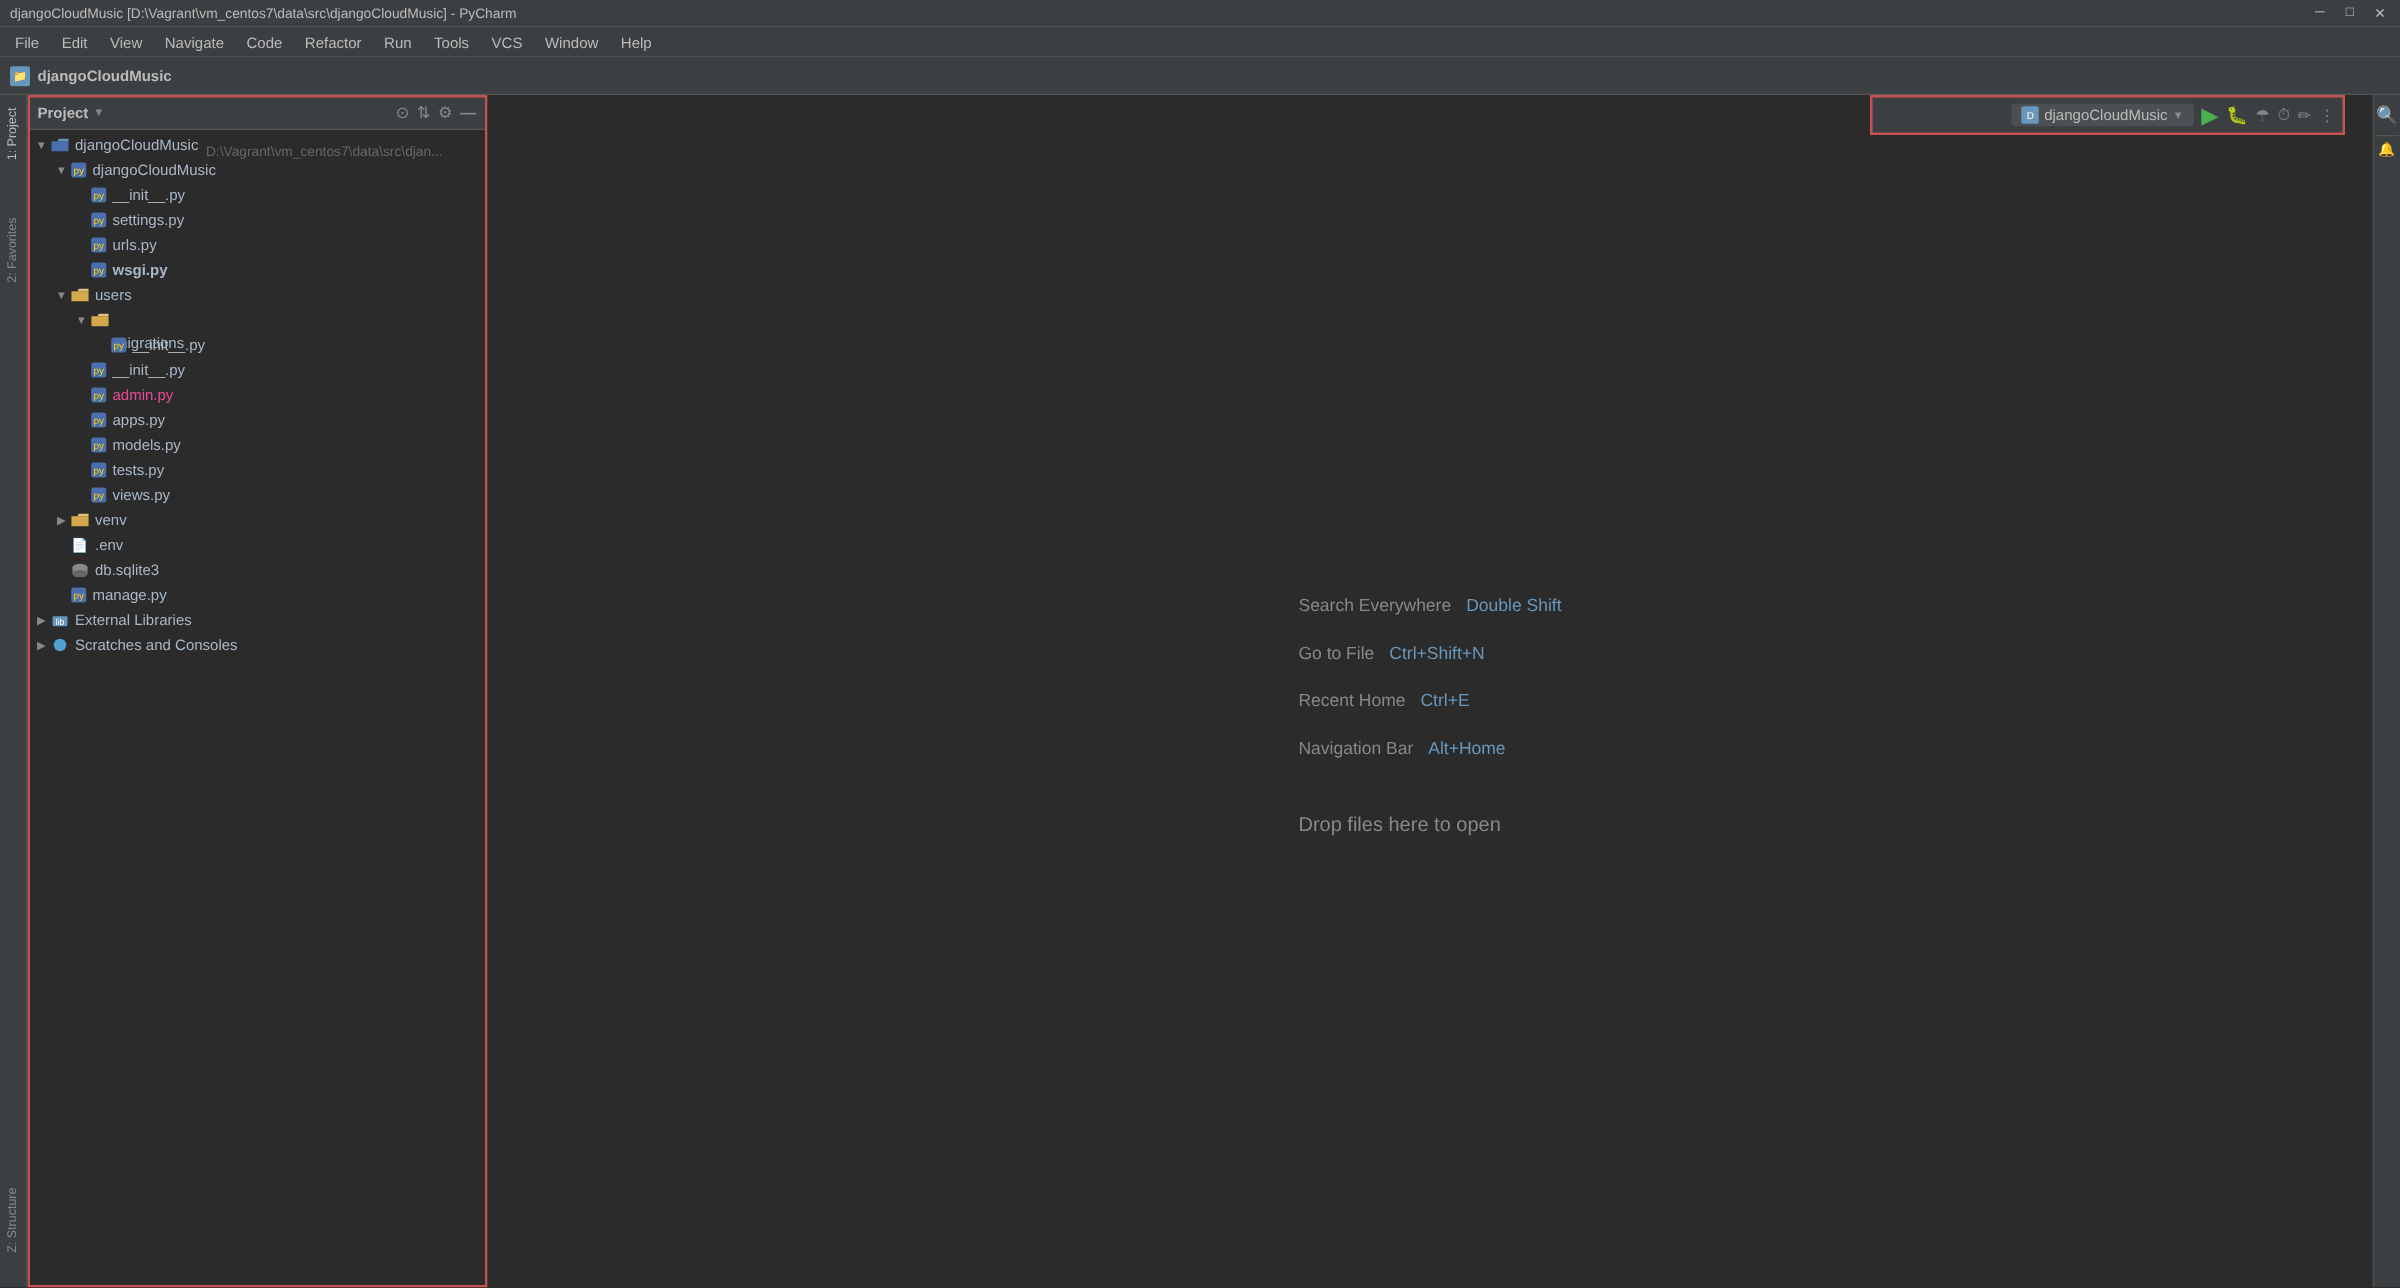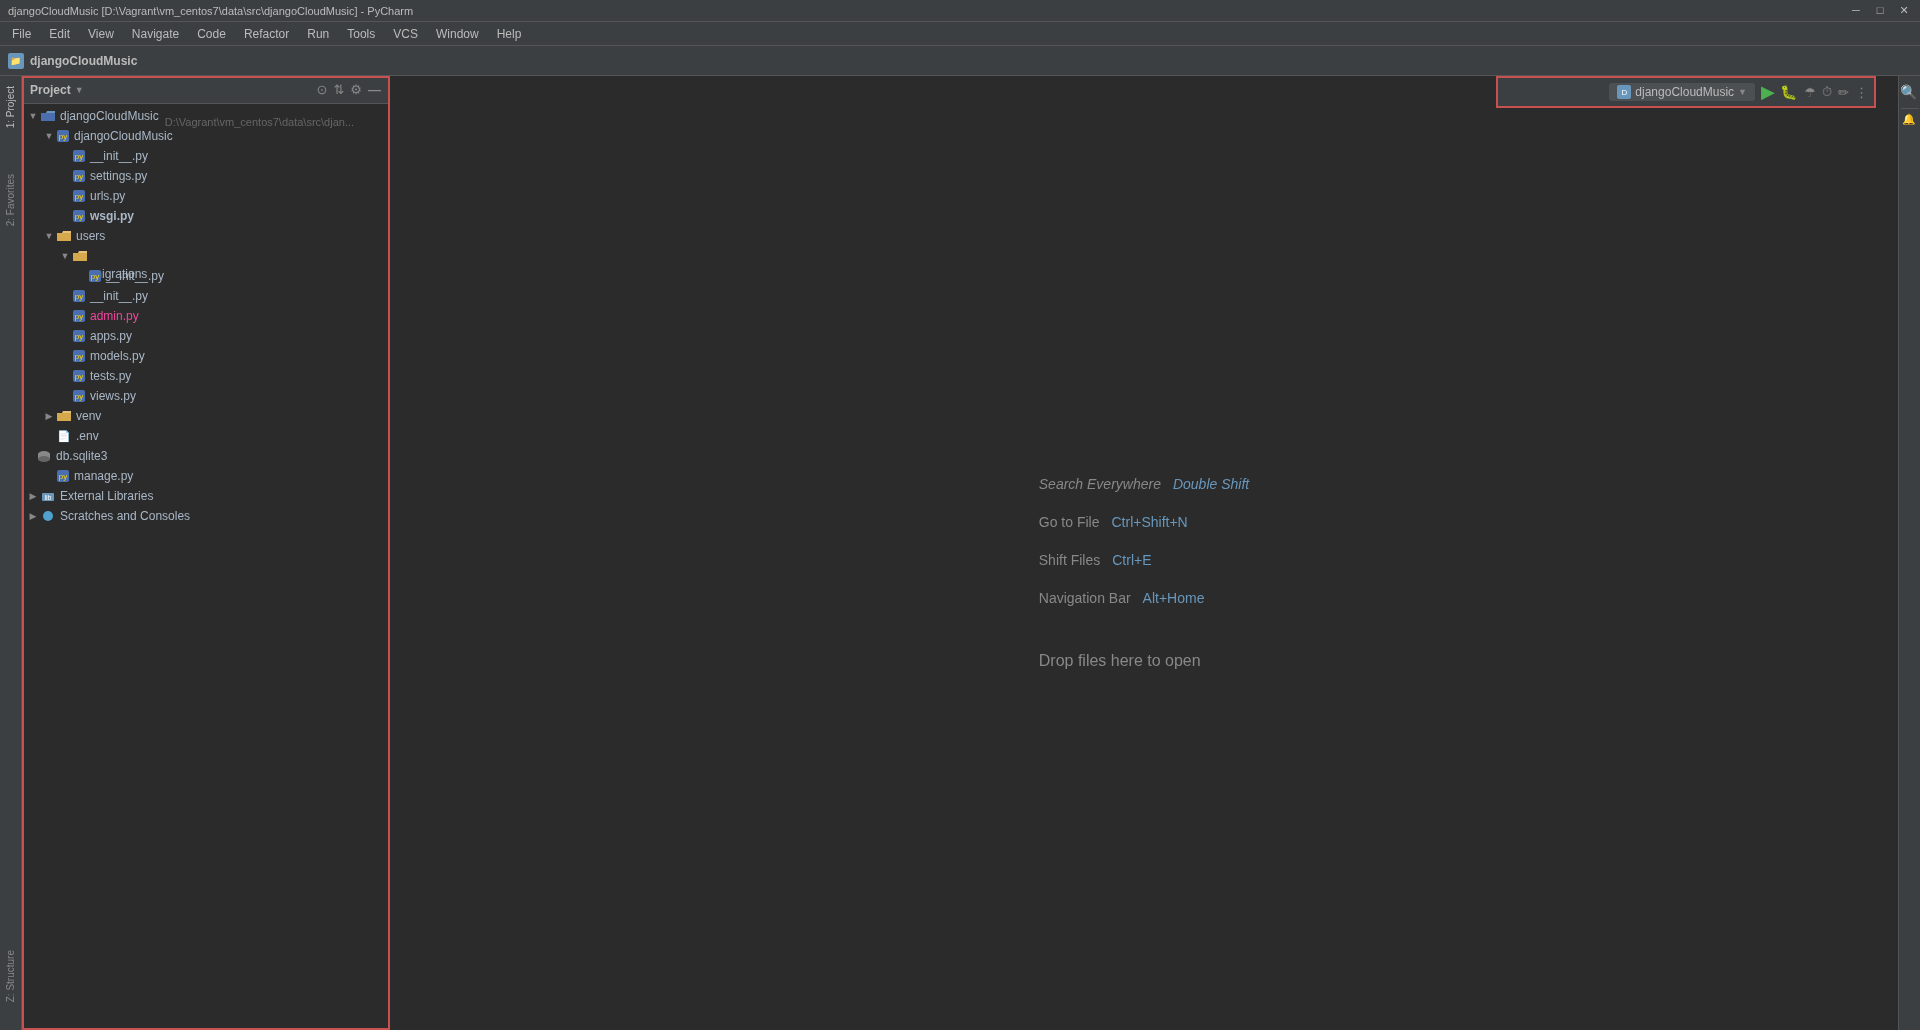--- a/index.html
+++ b/index.html
@@ -424,21 +424,21 @@
               <path d="M0,3 L5,3 L6,1 L14,1 L14,3 Z" fill="#e5c07b"></path>
             </svg>
           </span>
           <span class="item-name" style="color: rgb(169, 183, 198); font-size: 12px;">venv</span>
         </div>
         <div class="tree-item" style="padding-left: 20px;">
           <span class="arrow" style="font-size: 9px; color: rgb(136, 136, 136); width: 14px; display: inline-flex; align-items: center;"></span>
           <span class="file-icon" style="color: rgb(136, 136, 136); margin-right: 4px; font-size: 11px;">📄</span>
           <span class="item-name" style="color: rgb(169, 183, 198); font-size: 12px;">.env</span>
         </div>
-        <div class="tree-item" style="">
+        <div class="tree-item" style="padding-left: 20px;">
           <span class="arrow" style="font-size: 9px; color: rgb(136, 136, 136); width: 14px; display: inline-flex; align-items: center;"></span>
           <span class="file-icon" style="color: rgb(136, 136, 136); margin-right: 4px; font-size: 11px;">
             <svg width="14" height="12">
               <ellipse cx="7" cy="4" rx="6" ry="3" fill="#888"></ellipse>
               <rect x="1" y="4" width="12" height="5" fill="#888"></rect>
               <ellipse cx="7" cy="9" rx="6" ry="3" fill="#666"></ellipse>
             </svg>
           </span>
           <span class="item-name" style="color: rgb(169, 183, 198); font-size: 12px;">db.sqlite3</span>
         </div>
@@ -485,30 +485,30 @@
       </div>
       <span style="color: #4caf50; font-size: 18px; cursor: pointer;">▶</span>
       <span style="color: #888; font-size: 14px; cursor: pointer;">🐛</span>
       <span style="color: #888; font-size: 13px; cursor: pointer;">☂</span>
       <span style="color: #888; font-size: 13px; cursor: pointer;">⏱</span>
       <span style="color: #888; font-size: 13px; cursor: pointer;">✏</span>
       <span style="color: #888; font-size: 13px; cursor: pointer;">⋮</span>
     </div>
 
     <div id="welcome-content" style="display: flex; flex-direction: column; gap: 22px; align-items: flex-start; margin-top: 40px;">
-      <div class="welcome-row" style="display: flex; align-items: center; gap: 12px; font-size: 14px; font-style: italic;">
+      <div class="welcome-row" style="display: flex; align-items: center; gap: 12px; font-size: 14px;">
         <span class="welcome-label" style="color: #888;">Search Everywhere</span>
         <span class="welcome-shortcut" style="color: #6897bb;">Double Shift</span>
       </div>
       <div class="welcome-row" style="display: flex; align-items: center; gap: 12px; font-size: 14px;">
         <span class="welcome-label" style="color: #888;">Go to File</span>
         <span class="welcome-shortcut" style="color: #6897bb;">Ctrl+Shift+N</span>
       </div>
       <div class="welcome-row" style="display: flex; align-items: center; gap: 12px; font-size: 14px;">
-        <span class="welcome-label" style="color: #888;">Shift Files</span>
+        <span class="welcome-label" style="color: #888;">Recent Home</span>
         <span class="welcome-shortcut" style="color: #6897bb;">Ctrl+E</span>
       </div>
       <div class="welcome-row" style="display: flex; align-items: center; font-size: 14px;">
         <span class="welcome-label" style="color: #888;">Navigation Bar</span>
         <span class="welcome-shortcut" style="color: #6897bb;">Alt+Home</span>
       </div>
       <div style="color: #888; font-size: 16px; margin-top: 24px;">Drop files here to open</div>
     </div>
   </div>
 

